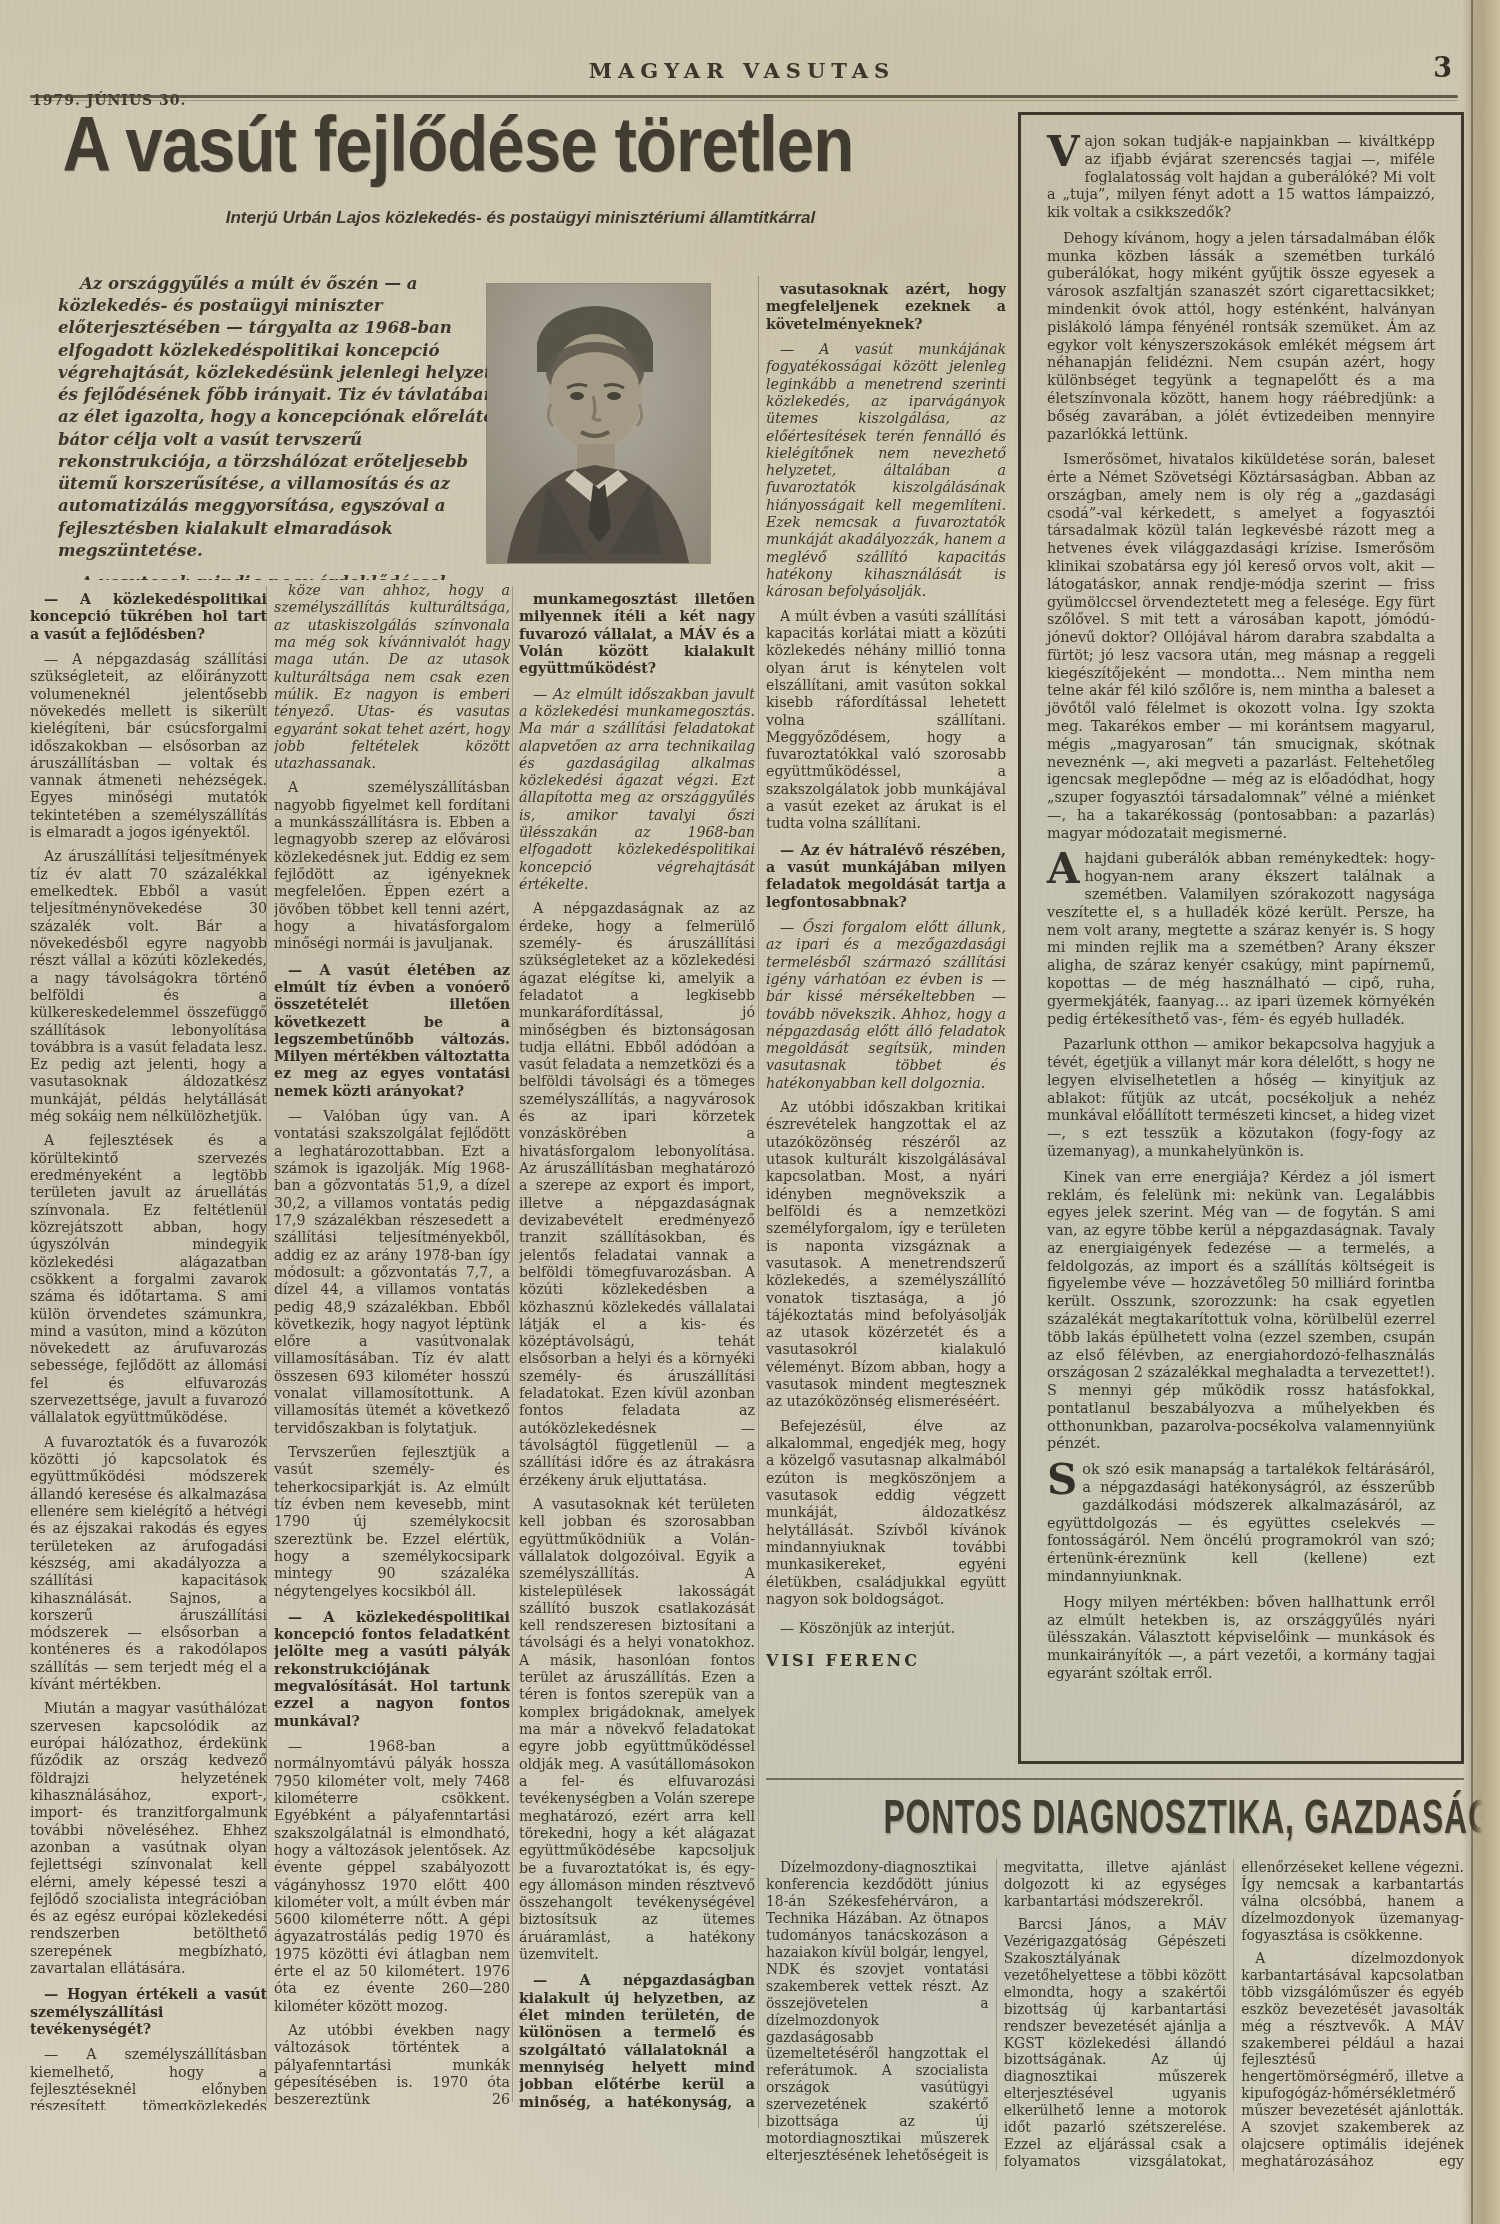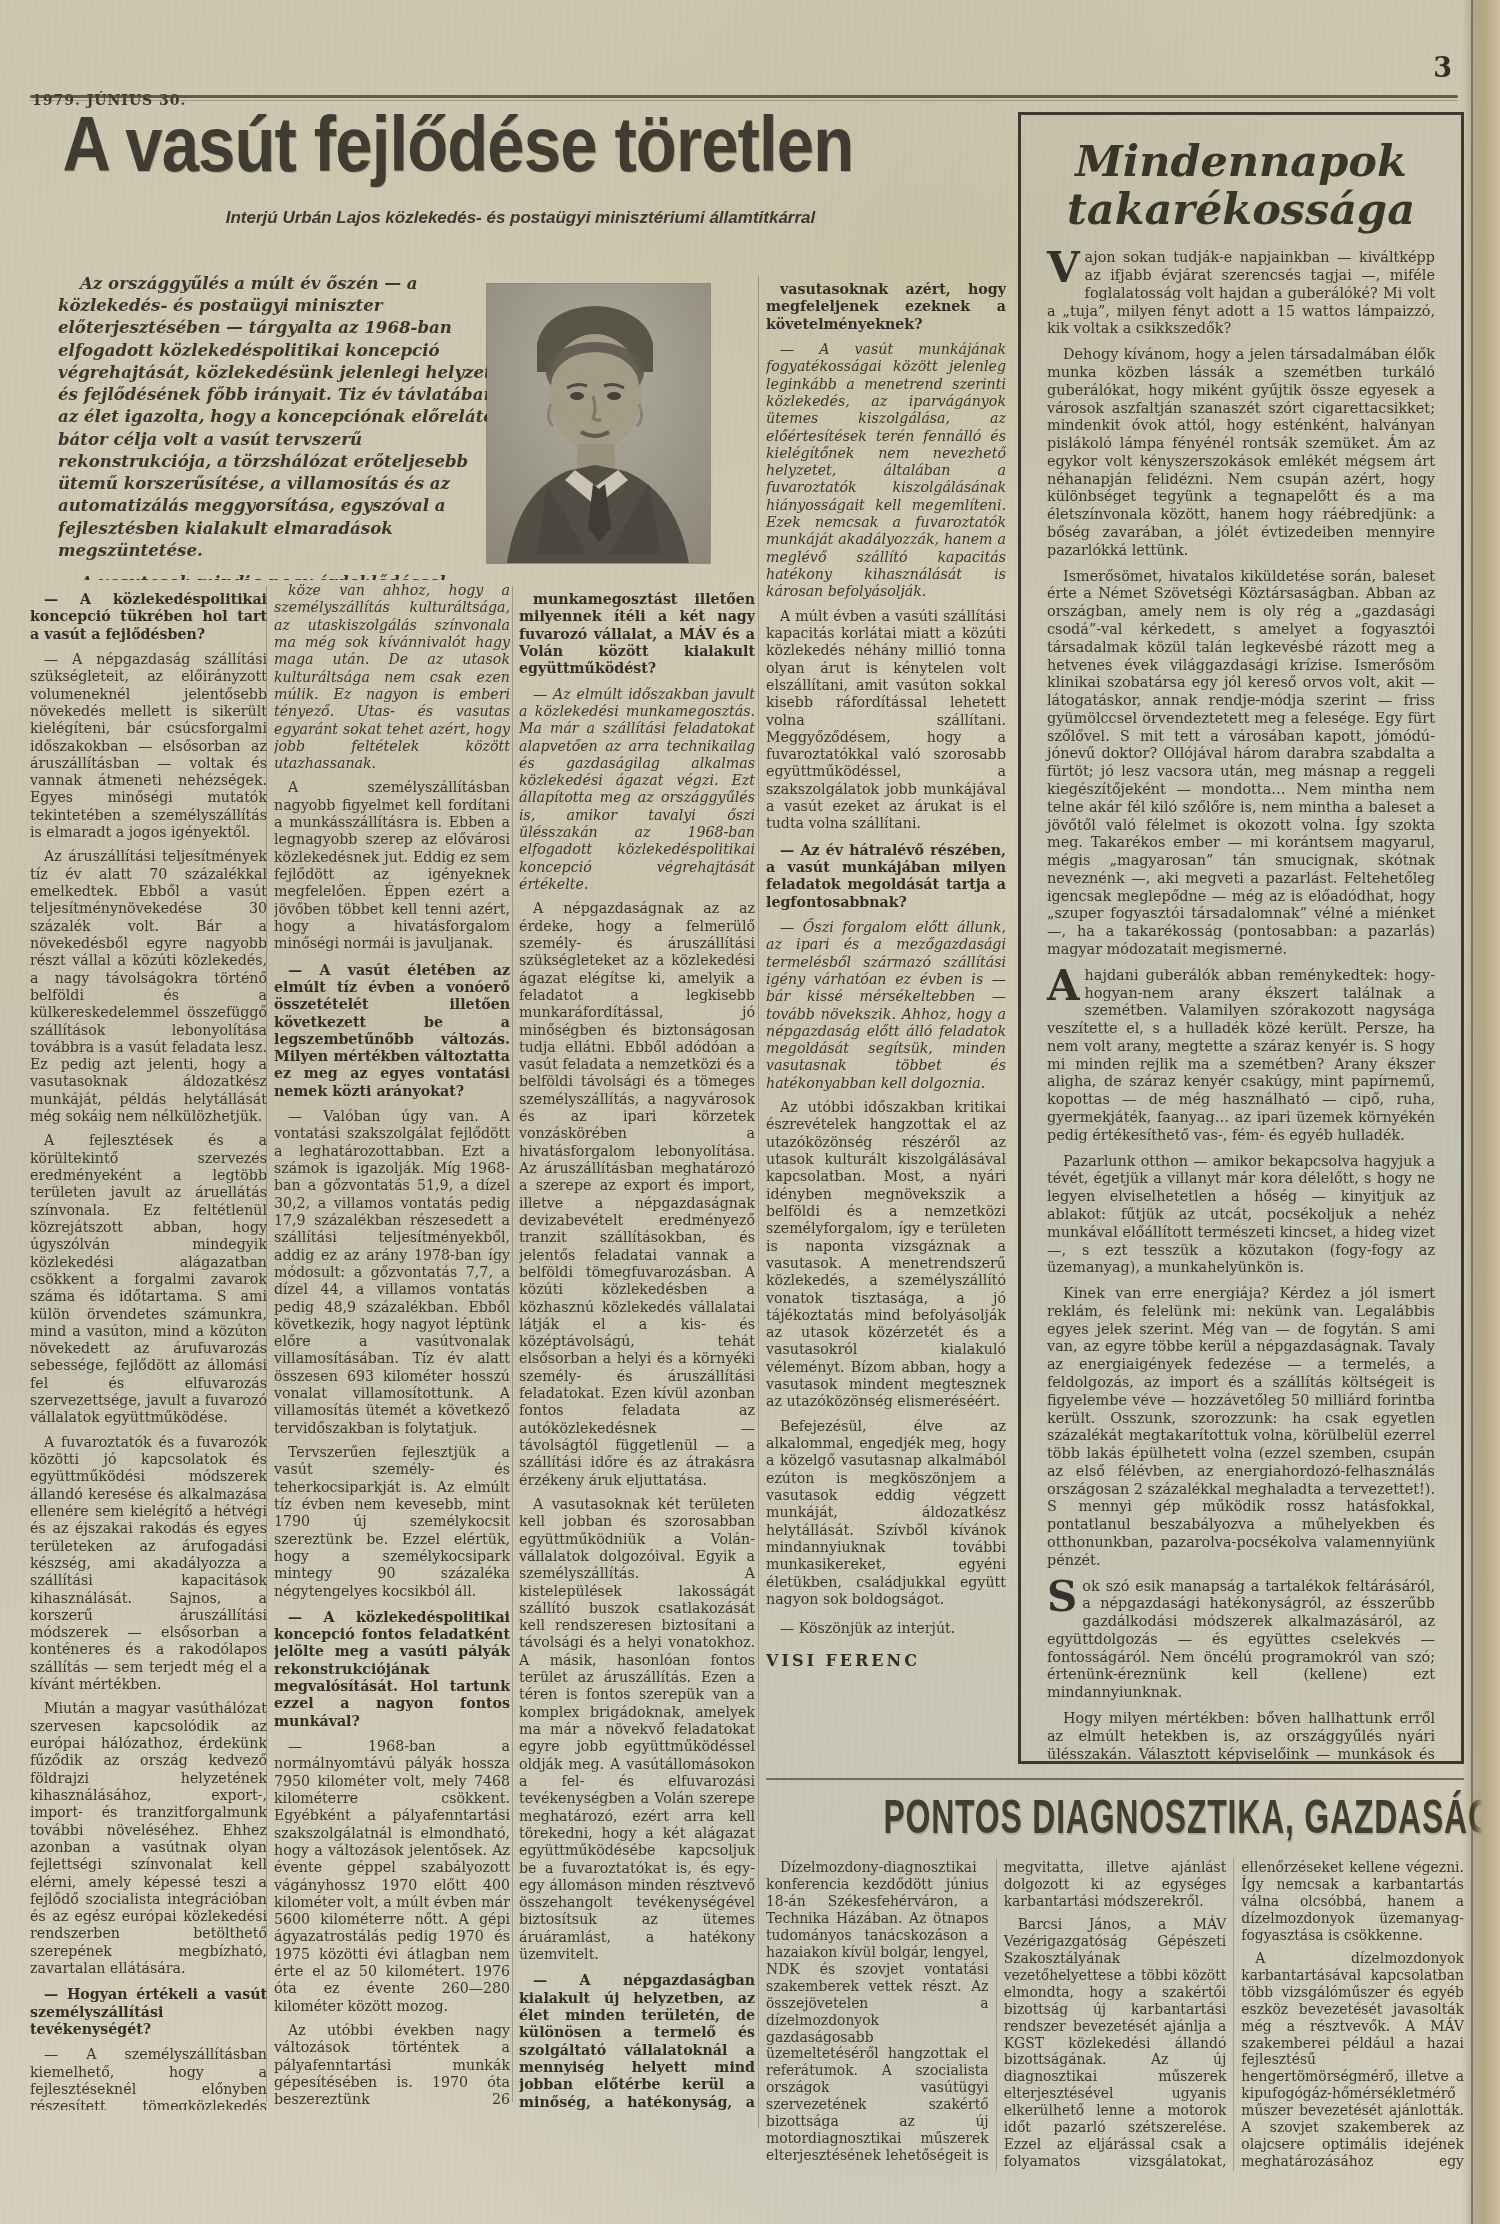--- a/index.html
+++ b/index.html
@@ -81,20 +81,21 @@
   .pontos-cols .para{text-indent:14px;margin-bottom:6px;}
 </style>
 </head>
 <body>
 
 <div class="page">
   <div class="grain"></div>
 
   <div class="header">
     <div class="date">1979. JÚNIUS 30.</div>
+    <div class="masthead">MAGYAR VASUTAS</div>
     <div class="pagenum">3</div>
   </div>
   <div class="header-rule"></div>
   <div class="header-rule2"></div>
 
   <div class="headline-wrap">
     <span class="headline">A vasút fejlődése töretlen</span>
   </div>
   <div class="subhead">Interjú Urbán Lajos közlekedés- és postaügyi minisztériumi államtitkárral</div>
 
@@ -180,24 +181,20 @@
         <p class="para close">— Köszönjük az interjút.</p>
       </div>
     <div class="byline">VISI FERENC</div>
   </div>
 
   <div class="vrule vr1"></div>
   <div class="vrule vr2"></div>
   <div class="vrule vr3"></div>
 
   <div class="box">
-    <div class="box-title">
-      <div>Mindennapok</div>
-      <div>takarékossága</div>
-    </div>
     <div class="box-body">
         <p class="para n"><span class="dropcap">V</span>ajon sokan tudják-e napjainkban — kiváltképp az ifjabb évjárat szerencsés tagjai —, miféle foglalatosság volt hajdan a guberálóké? Mi volt a „tuja”, milyen fényt adott a 15 wattos lámpaizzó, kik voltak a csikkszedők?</p>
         <p class="para ind n">Dehogy kívánom, hogy a jelen társadalmában élők munka közben lássák a szemétben turkáló guberálókat, hogy miként gyűjtik össze egyesek a városok aszfaltján szanaszét szórt cigarettacsikket; mindenkit óvok attól, hogy esténként, halványan pislákoló lámpa fényénél rontsák szemüket. Ám az egykor volt kényszerszokások emlékét mégsem árt néhanapján felidézni. Nem csupán azért, hogy különbséget tegyünk a tegnapelőtt és a ma életszínvonala között, hanem hogy ráébredjünk: a bőség zavarában, a jólét évtizedeiben mennyire pazarlókká lettünk.</p>
         <p class="para ind n">Ismerősömet, hivatalos kiküldetése során, baleset érte a Német Szövetségi Köztársaságban. Abban az országban, amely nem is oly rég a „gazdasági csodá”-val kérkedett, s amelyet a fogyasztói társadalmak közül talán legkevésbé rázott meg a hetvenes évek világgazdasági krízise. Ismerősöm klinikai szobatársa egy jól kereső orvos volt, akit — látogatáskor, annak rendje-módja szerint — friss gyümölccsel örvendeztetett meg a felesége. Egy fürt szőlővel. S mit tett a városában kapott, jómódú-jónevű doktor? Ollójával három darabra szabdalta a fürtöt; jó lesz vacsora után, meg másnap a reggeli kiegészítőjeként — mondotta… Nem mintha nem telne akár fél kiló szőlőre is, nem mintha a baleset a jövőtől való félelmet is okozott volna. Így szokta meg. Takarékos ember — mi korántsem magyarul, mégis „magyarosan” tán smucignak, skótnak neveznénk —, aki megveti a pazarlást. Feltehetőleg igencsak meglepődne — még az is előadódhat, hogy „szuper fogyasztói társadalomnak” vélné a miénket —, ha a takarékosság (pontosabban: a pazarlás) magyar módozatait megismerné.</p>
         <p class="para n"><span class="dropcap">A</span>hajdani guberálók abban reménykedtek: hogy-hogyan-nem arany ékszert találnak a szemétben. Valamilyen szórakozott nagysága veszítette el, s a hulladék közé került. Persze, ha nem volt arany, megtette a száraz kenyér is. S hogy mi minden rejlik ma a szemétben? Arany ékszer aligha, de száraz kenyér csakúgy, mint papírnemű, kopottas — de még használható — cipő, ruha, gyermekjáték, faanyag… az ipari üzemek környékén pedig értékesíthető vas-, fém- és egyéb hulladék.</p>
         <p class="para ind n">Pazarlunk otthon — amikor bekapcsolva hagyjuk a tévét, égetjük a villanyt már kora délelőtt, s hogy ne legyen elviselhetetlen a hőség — kinyitjuk az ablakot: fűtjük az utcát, pocsékoljuk a nehéz munkával előállított természeti kincset, a hideg vizet —, s ezt tesszük a közutakon (fogy-fogy az üzemanyag), a munkahelyünkön is.</p>
         <p class="para ind n">Kinek van erre energiája? Kérdez a jól ismert reklám, és felelünk mi: nekünk van. Legalábbis egyes jelek szerint. Még van — de fogytán. S ami van, az egyre többe kerül a népgazdaságnak. Tavaly az energiaigények fedezése — a termelés, a feldolgozás, az import és a szállítás költségeit is figyelembe véve — hozzávetőleg 50 milliárd forintba került. Osszunk, szorozzunk: ha csak egyetlen százalékát megtakarítottuk volna, körülbelül ezerrel több lakás épülhetett volna (ezzel szemben, csupán az első félévben, az energiahordozó-felhasználás országosan 2 százalékkal meghaladta a tervezettet!). S mennyi gép működik rossz hatásfokkal, pontatlanul beszabályozva a műhelyekben és otthonunkban, pazarolva-pocsékolva valamennyiünk pénzét.</p>
         <p class="para n"><span class="dropcap">S</span>ok szó esik manapság a tartalékok feltárásáról, a népgazdasági hatékonyságról, az ésszerűbb gazdálkodási módszerek alkalmazásáról, az együttdolgozás — és együttes cselekvés — fontosságáról. Nem öncélú programokról van szó; értenünk-éreznünk kell (kellene) ezt mindannyiunknak.</p>
         <p class="para ind n">Hogy milyen mértékben: bőven hallhattunk erről az elmúlt hetekben is, az országgyűlés nyári ülésszakán. Választott képviselőink — munkások és munkairányítók —, a párt vezetői, a kormány tagjai egyaránt szóltak erről.</p>
       </div>

